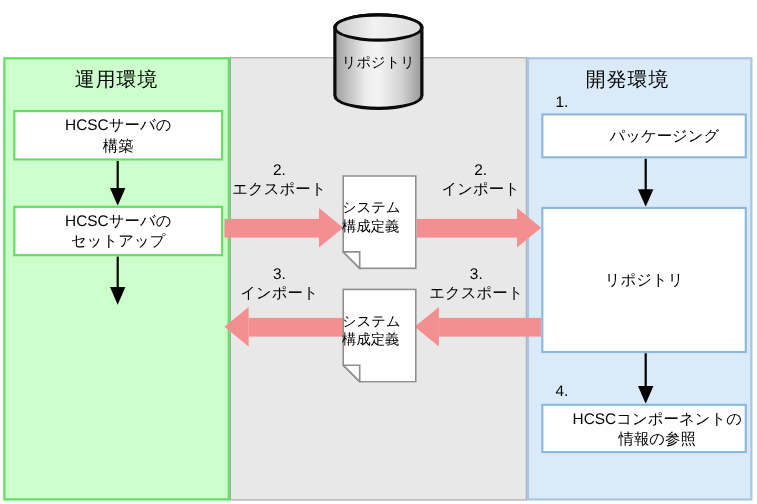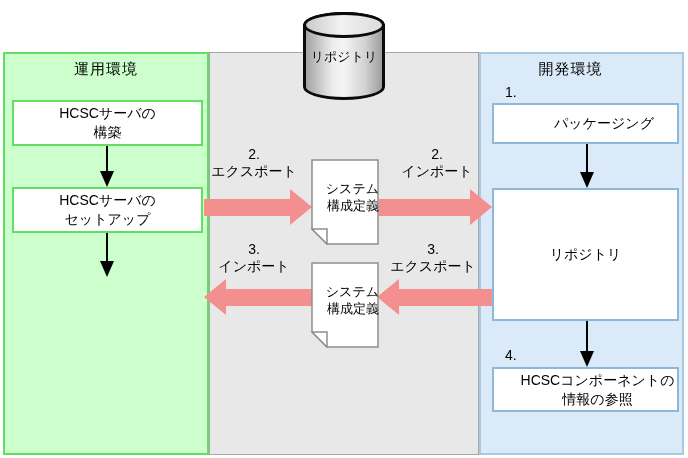--- a/index.html
+++ b/index.html
@@ -5,21 +5,21 @@
   html,body{margin:0;padding:0;background:#fff;}
   #canvas{
     position:relative;width:688px;height:458px;background:#fff;overflow:hidden;
     font-family:"Liberation Sans","DejaVu Sans",sans-serif;color:#000;
   }
   .panel{position:absolute;box-sizing:border-box;top:52px;height:403px;}
   #panel-operation{left:3px;width:206px;background:#ccffcc;border:2px solid #62de62;z-index:1;}
   #panel-repository{left:209px;width:270px;background:#e8e8e8;border:1px solid #a6a6a6;z-index:0;}
   #panel-development{left:479px;width:205px;background:#daeaf8;border:2px solid #aac8e0;z-index:1;}
 
-  .panel-title{position:absolute;top:60px;text-align:center;font-size:15px;letter-spacing:1px;z-index:4;}
+  .panel-title{position:absolute;top:60px;text-align:center;font-size:18px;letter-spacing:1px;z-index:4;}
   #title-operation{left:3px;width:206px;}
   #title-development{left:468px;width:205px;}
 
   .node{position:absolute;box-sizing:border-box;background:#fff;display:flex;align-items:center;
         justify-content:center;text-align:center;font-size:14px;line-height:19px;
         white-space:pre-line;z-index:3;}
   .gnode{border:2px solid #62de62;left:12px;width:191px;height:46px;}
   #gbox-build{top:100px;} #gbox-setup{top:187px;} #gbox-deploy{top:277px;}
   .bnode{border:2px solid #8cb8dc;left:492px;width:187px;}
   #bbox-packaging{top:103px;height:41px;padding-left:37px;}
@@ -52,21 +52,21 @@
   .arrow-label{position:absolute;text-align:center;font-size:14px;line-height:17px;z-index:4;}
   #lbl-export1{left:198px;width:112px;top:146px;}
   #lbl-import1{left:382px;width:110px;top:146px;}
   #lbl-import2{left:198px;width:112px;top:241px;}
   #lbl-export2{left:374px;width:118px;top:241px;}
 
   
   .doc{position:absolute;left:311px;width:68px;height:86px;z-index:5;}
   #doc-top{top:159px;} #doc-bottom{top:262px;}
   .doc svg{position:absolute;left:0;top:0;}
-  .doc-text{position:absolute;left:0;top:21px;width:68px;text-align:right;
+  .doc-text{position:absolute;left:0;top:21px;width:68px;text-align:left;
             font-size:13px;line-height:17px;white-space:pre-line;}
 
   
   .cyl-body{position:absolute;left:303px;top:12px;width:82px;height:88px;box-sizing:border-box;
     border:3px solid #0a0a0a;border-radius:41px/13px;z-index:5;
     background:linear-gradient(to right,#a3a3a3,#ededed 35%,#f4f4f4 50%,#d2d2d2 78%,#9d9d9d);}
   .cyl-top{position:absolute;left:303px;top:12px;width:82px;height:26px;box-sizing:border-box;
     border:3px solid #0a0a0a;border-radius:50%;z-index:6;
     background:linear-gradient(to right,#c9c9c9,#f2f2f2 45%,#dcdcdc);}
   #cyl-label{position:absolute;left:303px;top:48px;width:82px;text-align:center;

